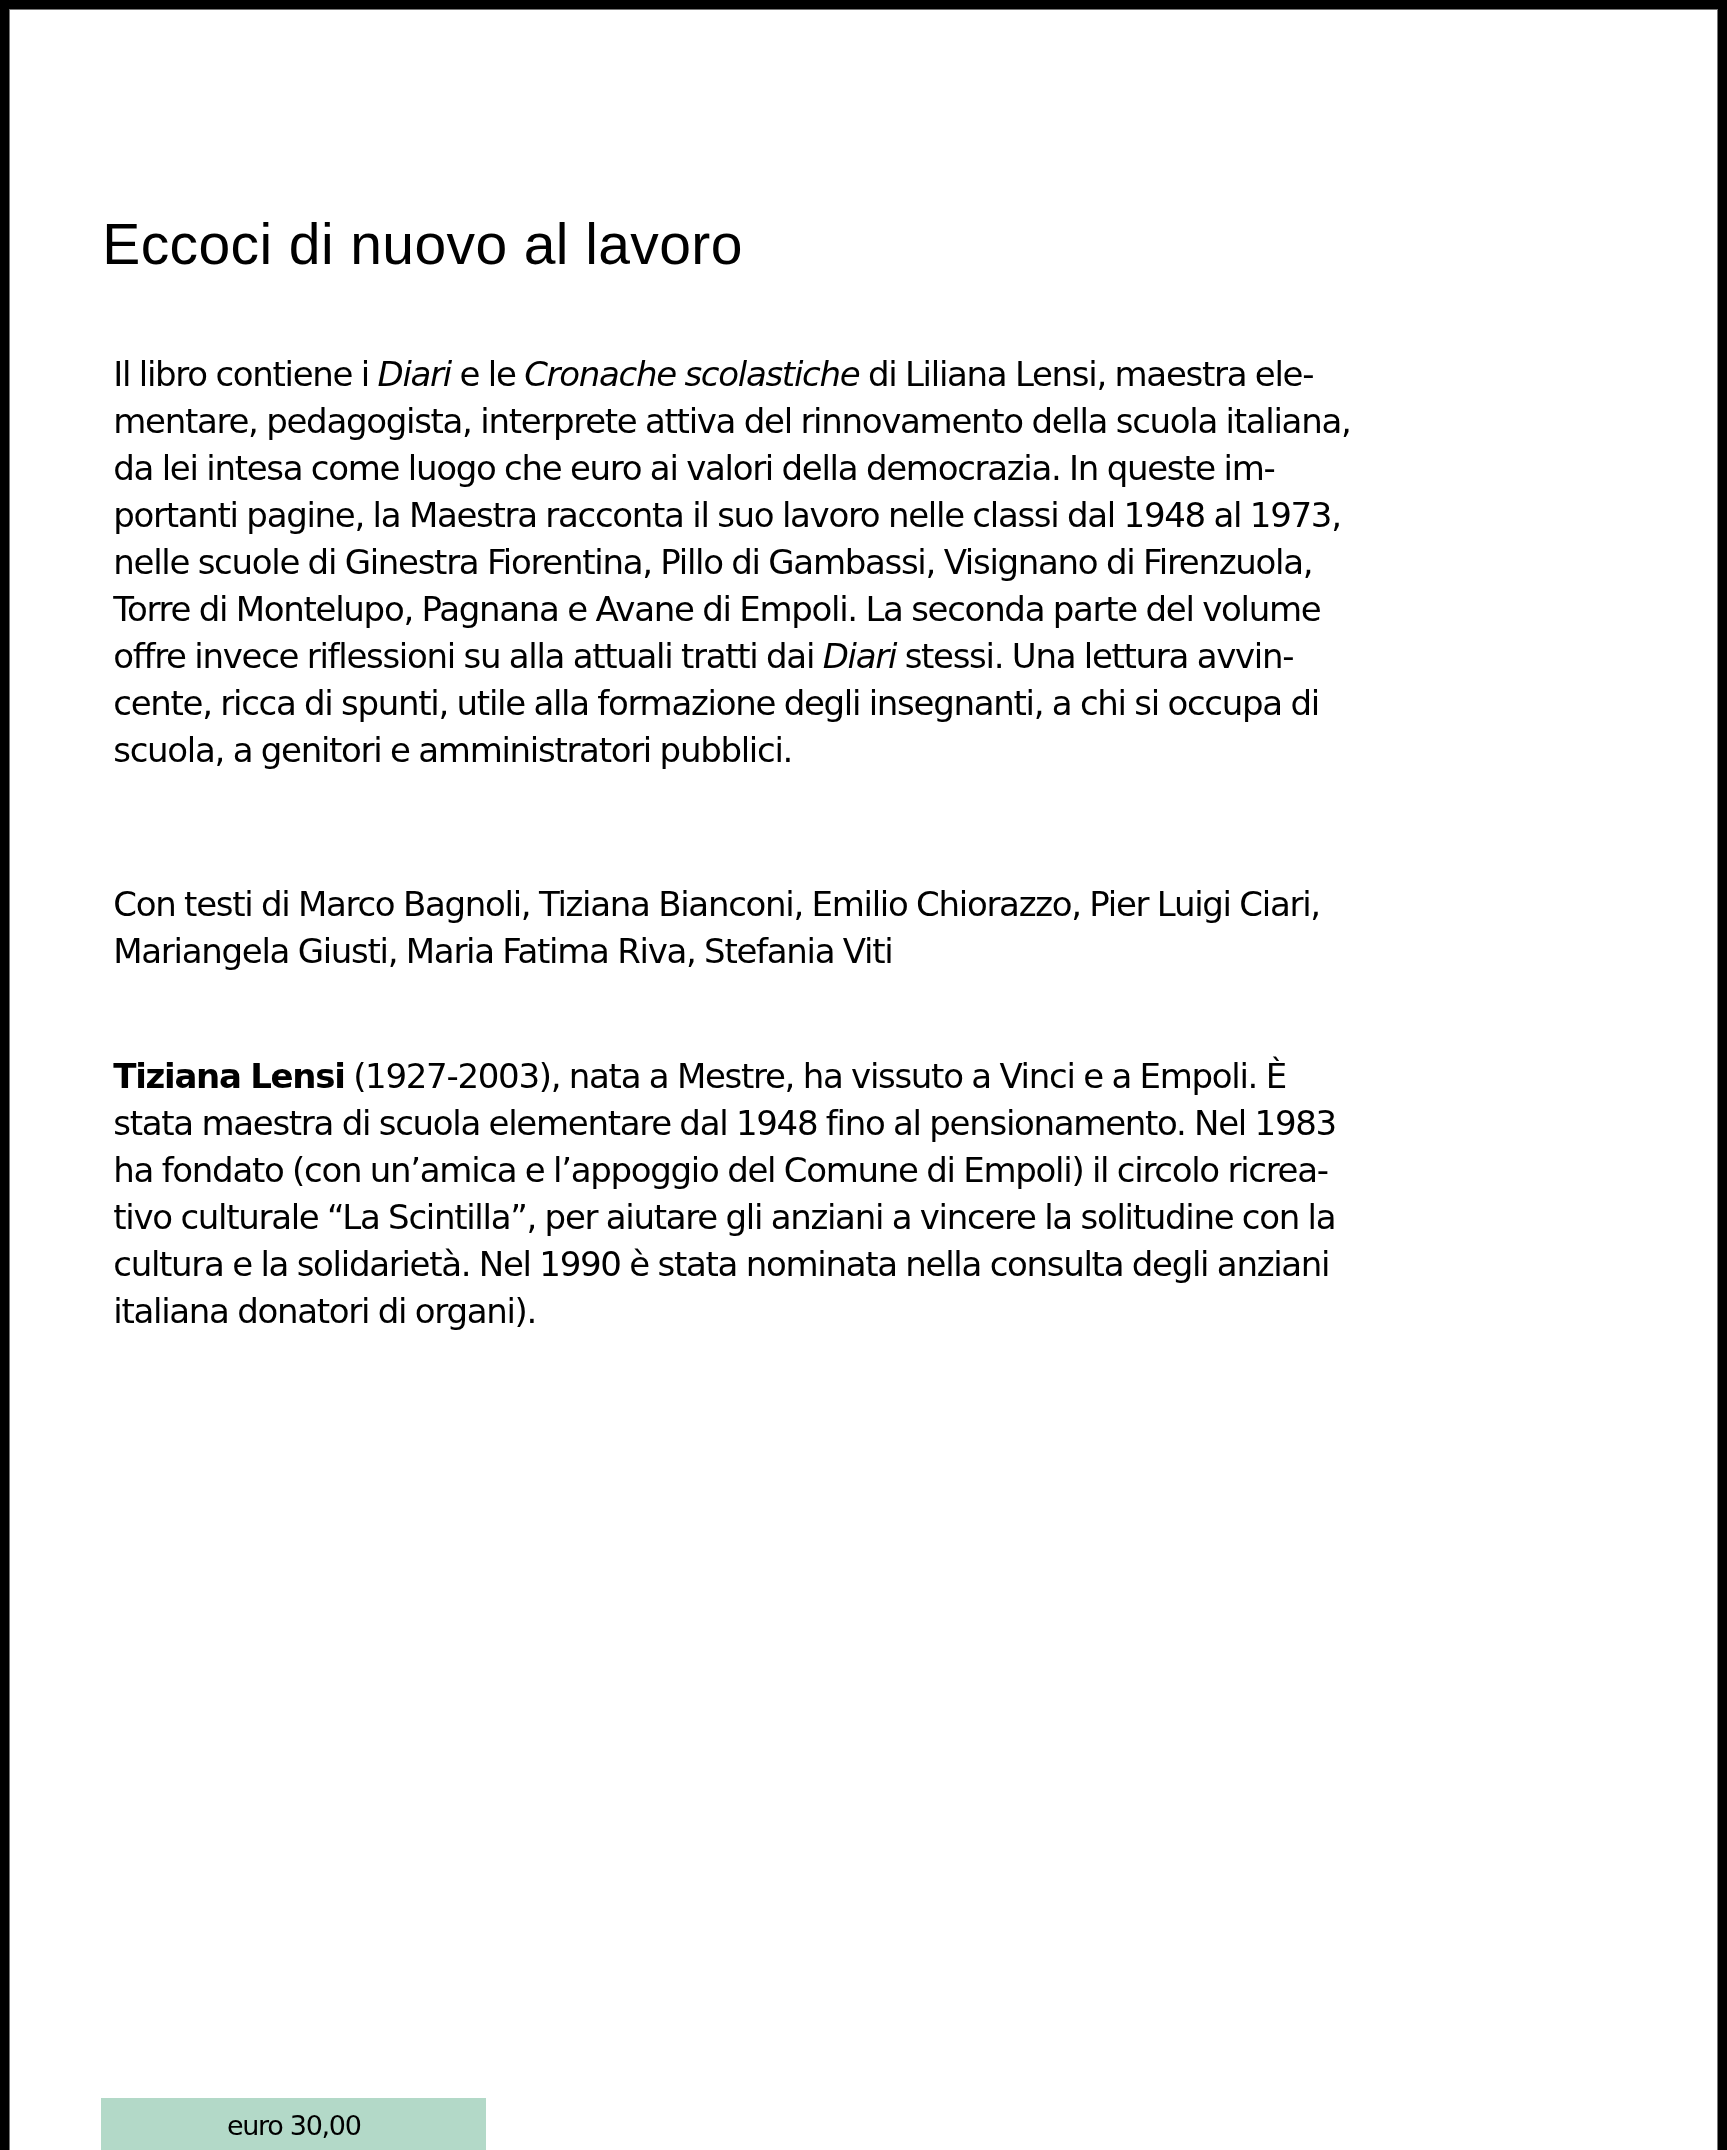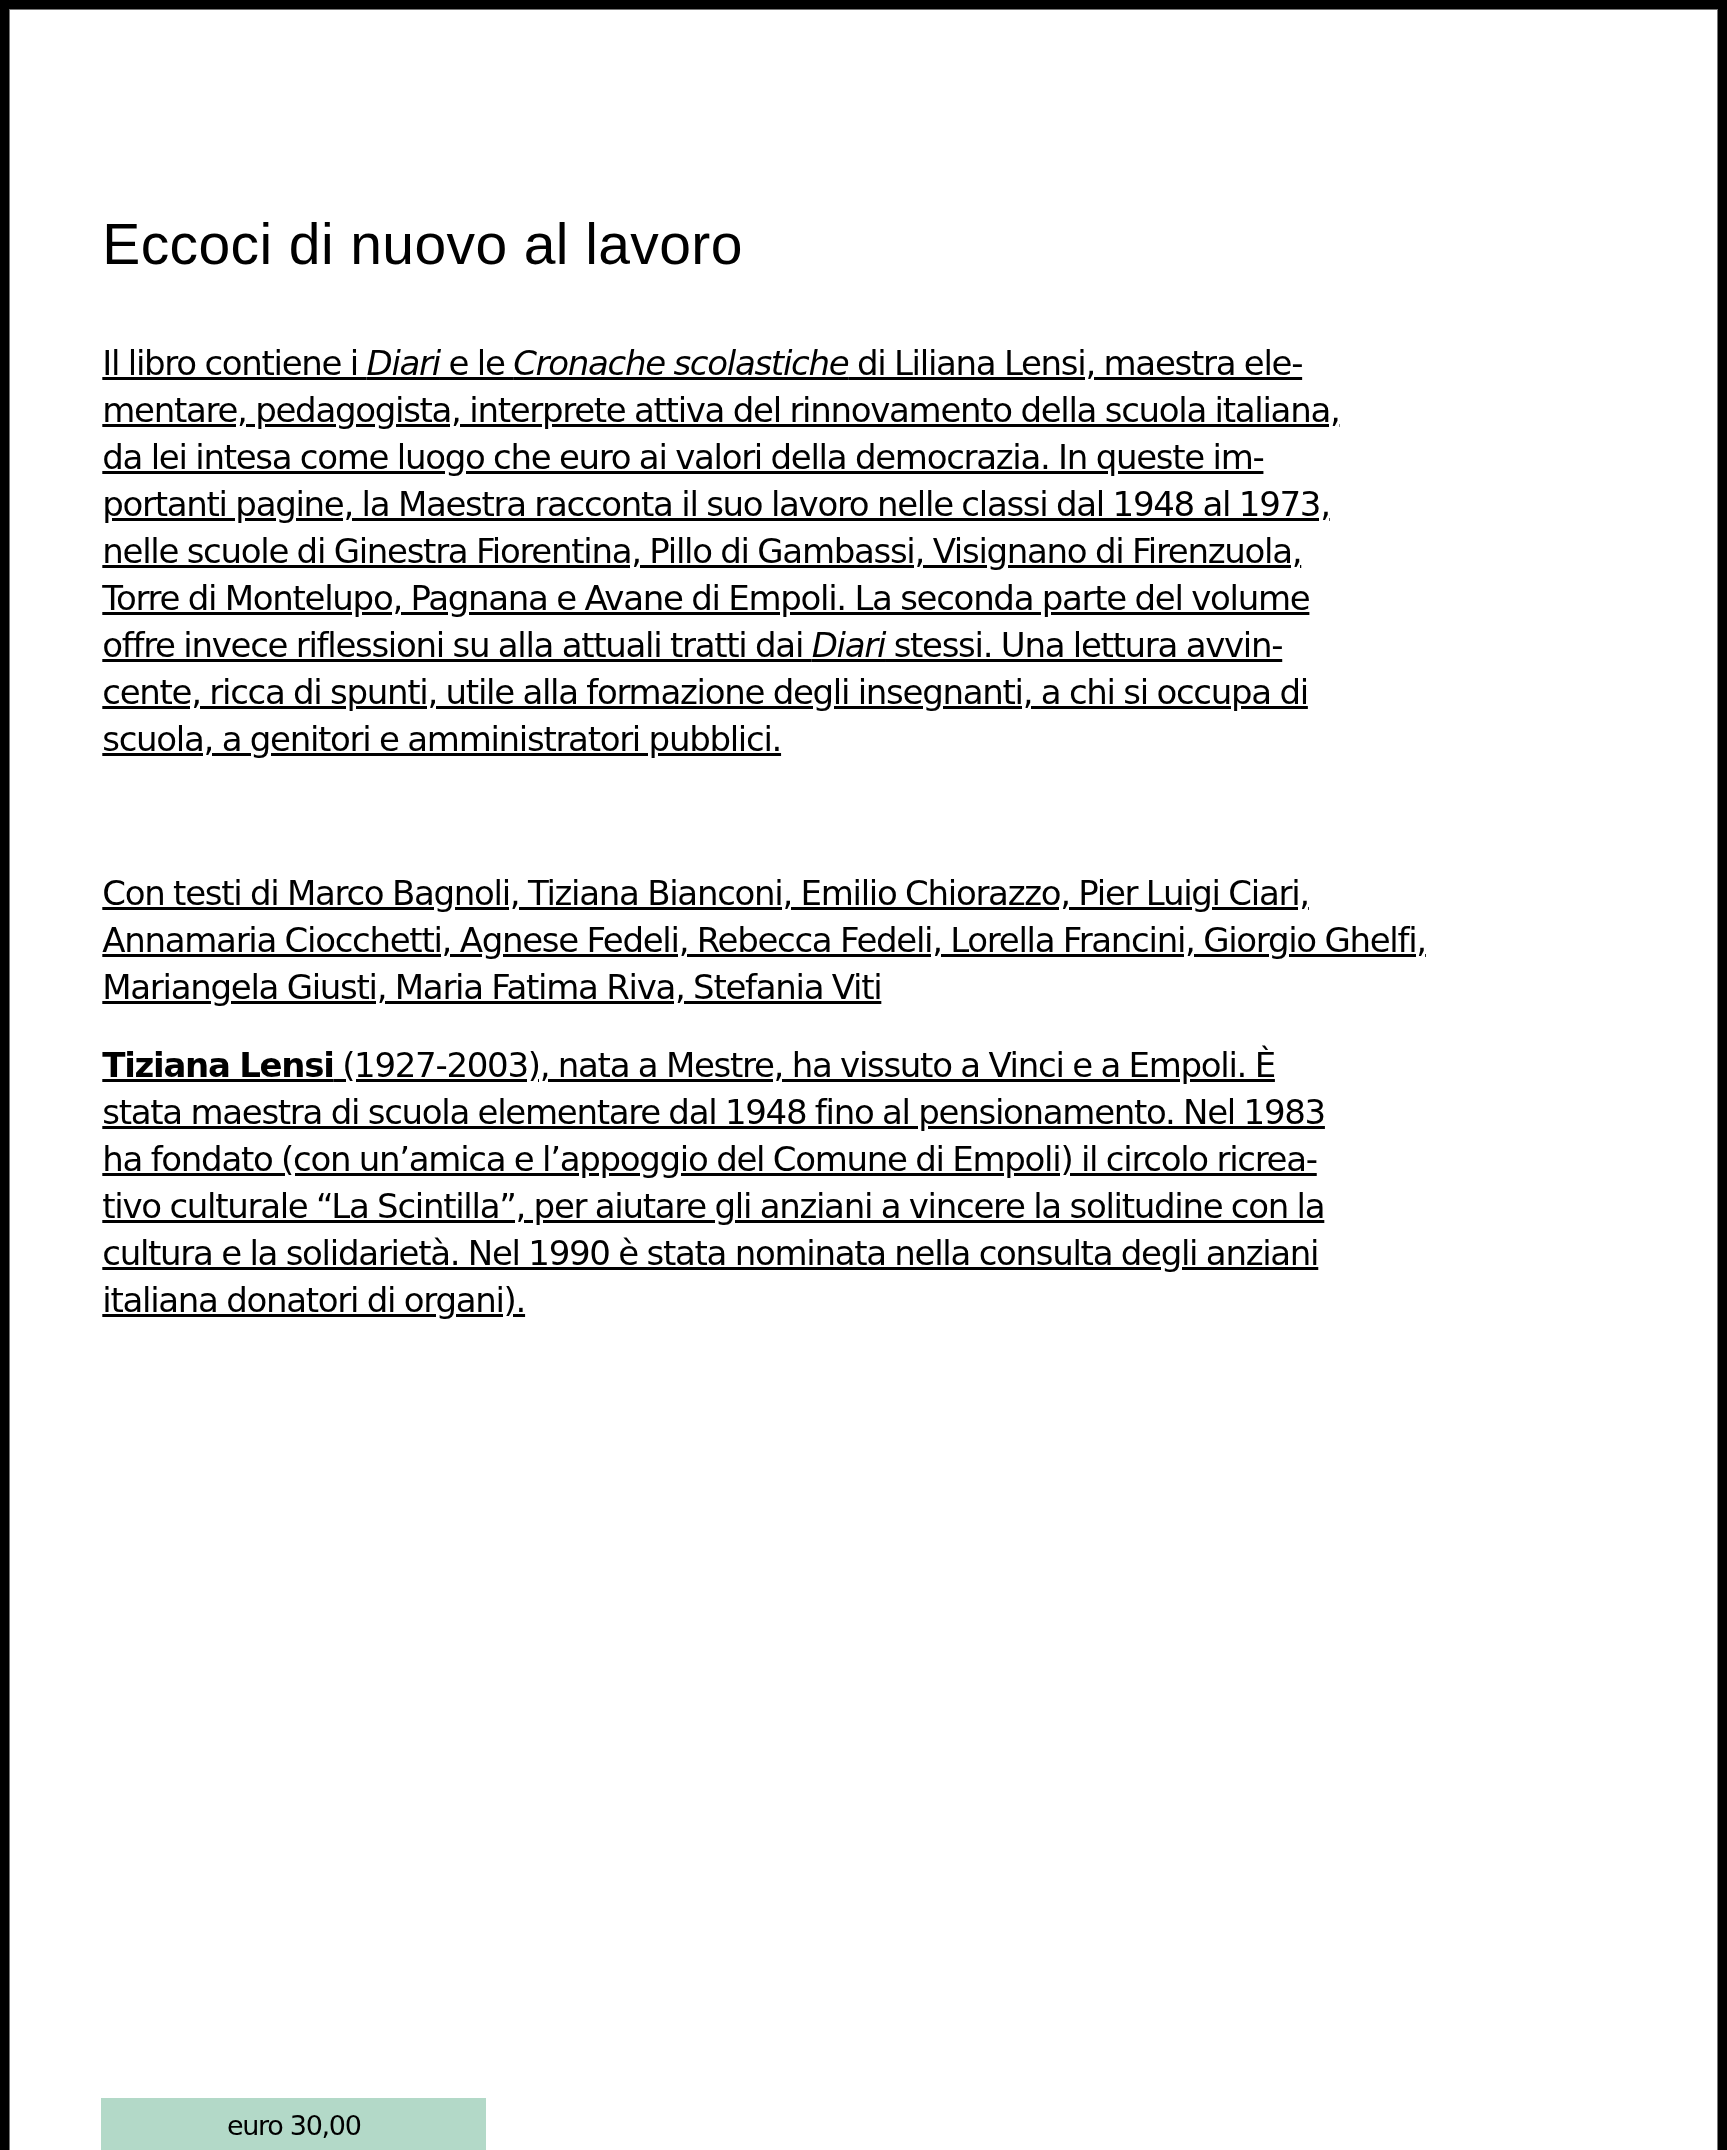--- a/index.html
+++ b/index.html
@@ -38,22 +38,21 @@
     }
     .text-block {
       position: absolute;
       left: 92px;
       width: 1531px;
       font-family: "DejaVu Sans", sans-serif;
       font-size: 34px;
       line-height: 47px;
       letter-spacing: -1.3px;
       word-spacing: -0.9px;
-      margin: 0;
-      text-decoration: underline;
+      margin: 11px;
     }
     .text-block .line {
       display: block;
       white-space: nowrap;
     }
     .desc { top: 330px; }
     .contributors { top: 860px; }
     .bio { top: 1032px; }
     .bio .line { line-height: 47px; }
     em { font-style: italic; }
@@ -88,21 +87,20 @@
       <span class="line"><span>portanti pagine, la Maestra racconta il suo lavoro nelle classi dal 1948 al 1973,</span></span>
       <span class="line"><span>nelle scuole di Ginestra Fiorentina, Pillo di Gambassi, Visignano di Firenzuola,</span></span>
       <span class="line"><span>Torre di Montelupo, Pagnana e Avane di Empoli. La seconda parte del volume</span></span>
       <span class="line"><span>offre invece riflessioni su alla attuali tratti dai </span><em>Diari</em><span> stessi. Una lettura avvin-</span></span>
       <span class="line"><span>cente, ricca di spunti, utile alla formazione degli insegnanti, a chi si occupa di</span></span>
       <span class="line"><span>scuola, a genitori e amministratori pubblici.</span></span>
     </div>
 
   <div class="text-block contributors">
       <span class="line"><span>Con testi di Marco Bagnoli, Tiziana Bianconi, Emilio Chiorazzo, Pier Luigi Ciari,</span></span>
-      <span class="line"><span>Annamaria Ciocchetti, Agnese Fedeli, Rebecca Fedeli, Lorella Francini, Giorgio Ghelfi,</span></span>
       <span class="line"><span>Mariangela Giusti, Maria Fatima Riva, Stefania Viti</span></span>
     </div>
 
   <div class="text-block bio">
       <span class="line"><strong>Tiziana Lensi</strong><span> (1927-2003), nata a Mestre, ha vissuto a Vinci e a Empoli. È</span></span>
       <span class="line"><span>stata maestra di scuola elementare dal 1948 fino al pensionamento. Nel 1983</span></span>
       <span class="line"><span>ha fondato (con un’amica e l’appoggio del Comune di Empoli) il circolo ricrea-</span></span>
       <span class="line"><span>tivo culturale “La Scintilla”, per aiutare gli anziani a vincere la solitudine con la</span></span>
       <span class="line"><span>cultura e la solidarietà. Nel 1990 è stata nominata nella consulta degli anziani</span></span>
       <span class="line"><span>italiana donatori di organi).</span></span>

